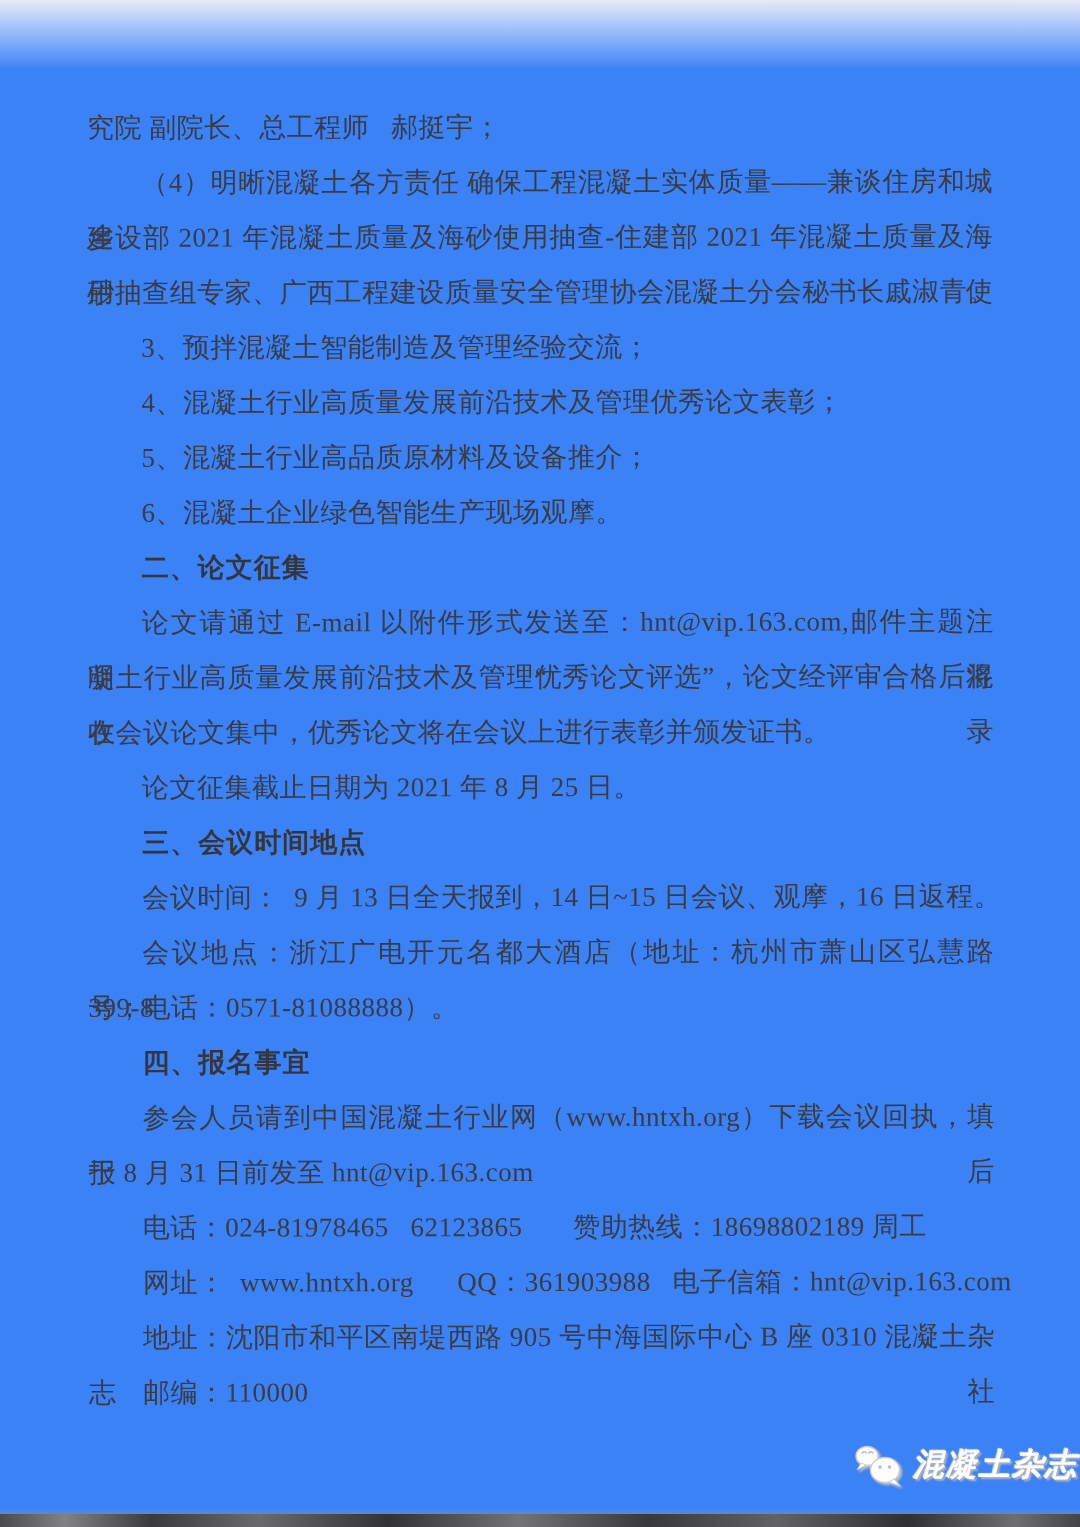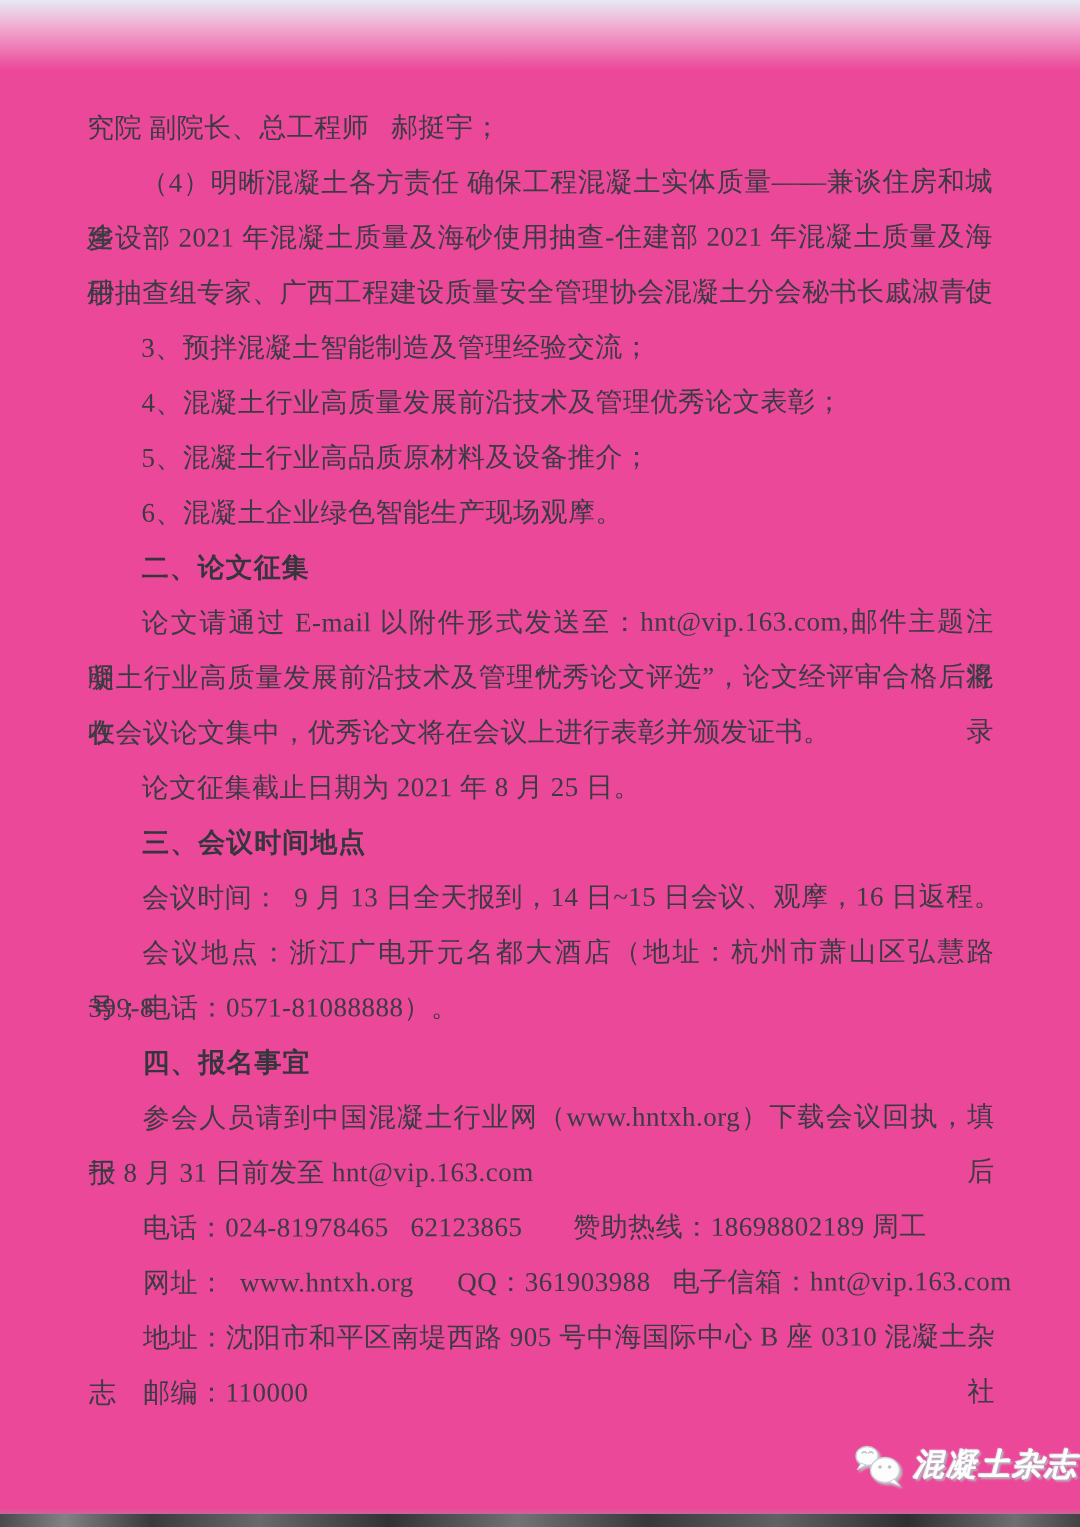--- a/index.html
+++ b/index.html
@@ -1,18 +1,18 @@
 <!DOCTYPE html>
 <html><head>
 <meta charset="utf-8">
 <style>
   html,body{margin:0;padding:0;background:#e9e9ec;}
   .page{
     position:relative;width:1080px;height:1527px;margin:0 auto;
-    background:#ec4899;overflow:hidden;
+    background:#3b82f6;overflow:hidden;
     font-family:"Liberation Serif","DejaVu Serif",serif;
     color:#3a3b43;
   }
   .top-tint{
     position:absolute;top:0;left:0;right:0;height:70px;
     background:linear-gradient(180deg,#e7eaf4 0%,rgba(245,247,252,0.55) 40%,rgba(255,255,255,0) 100%);
   }
   .content{
     position:absolute;left:88px;width:906px;top:100px;
     transform:rotate(-0.1deg);

